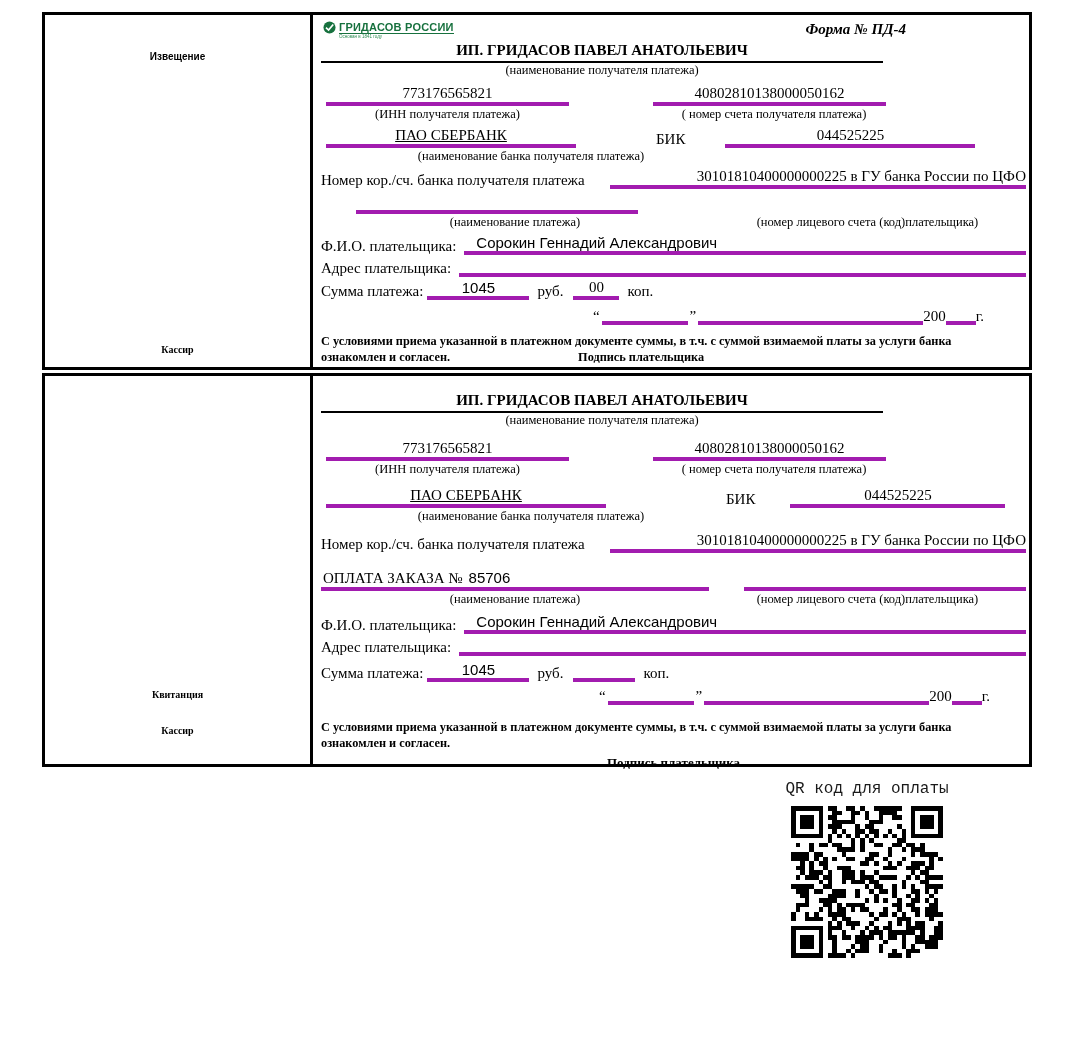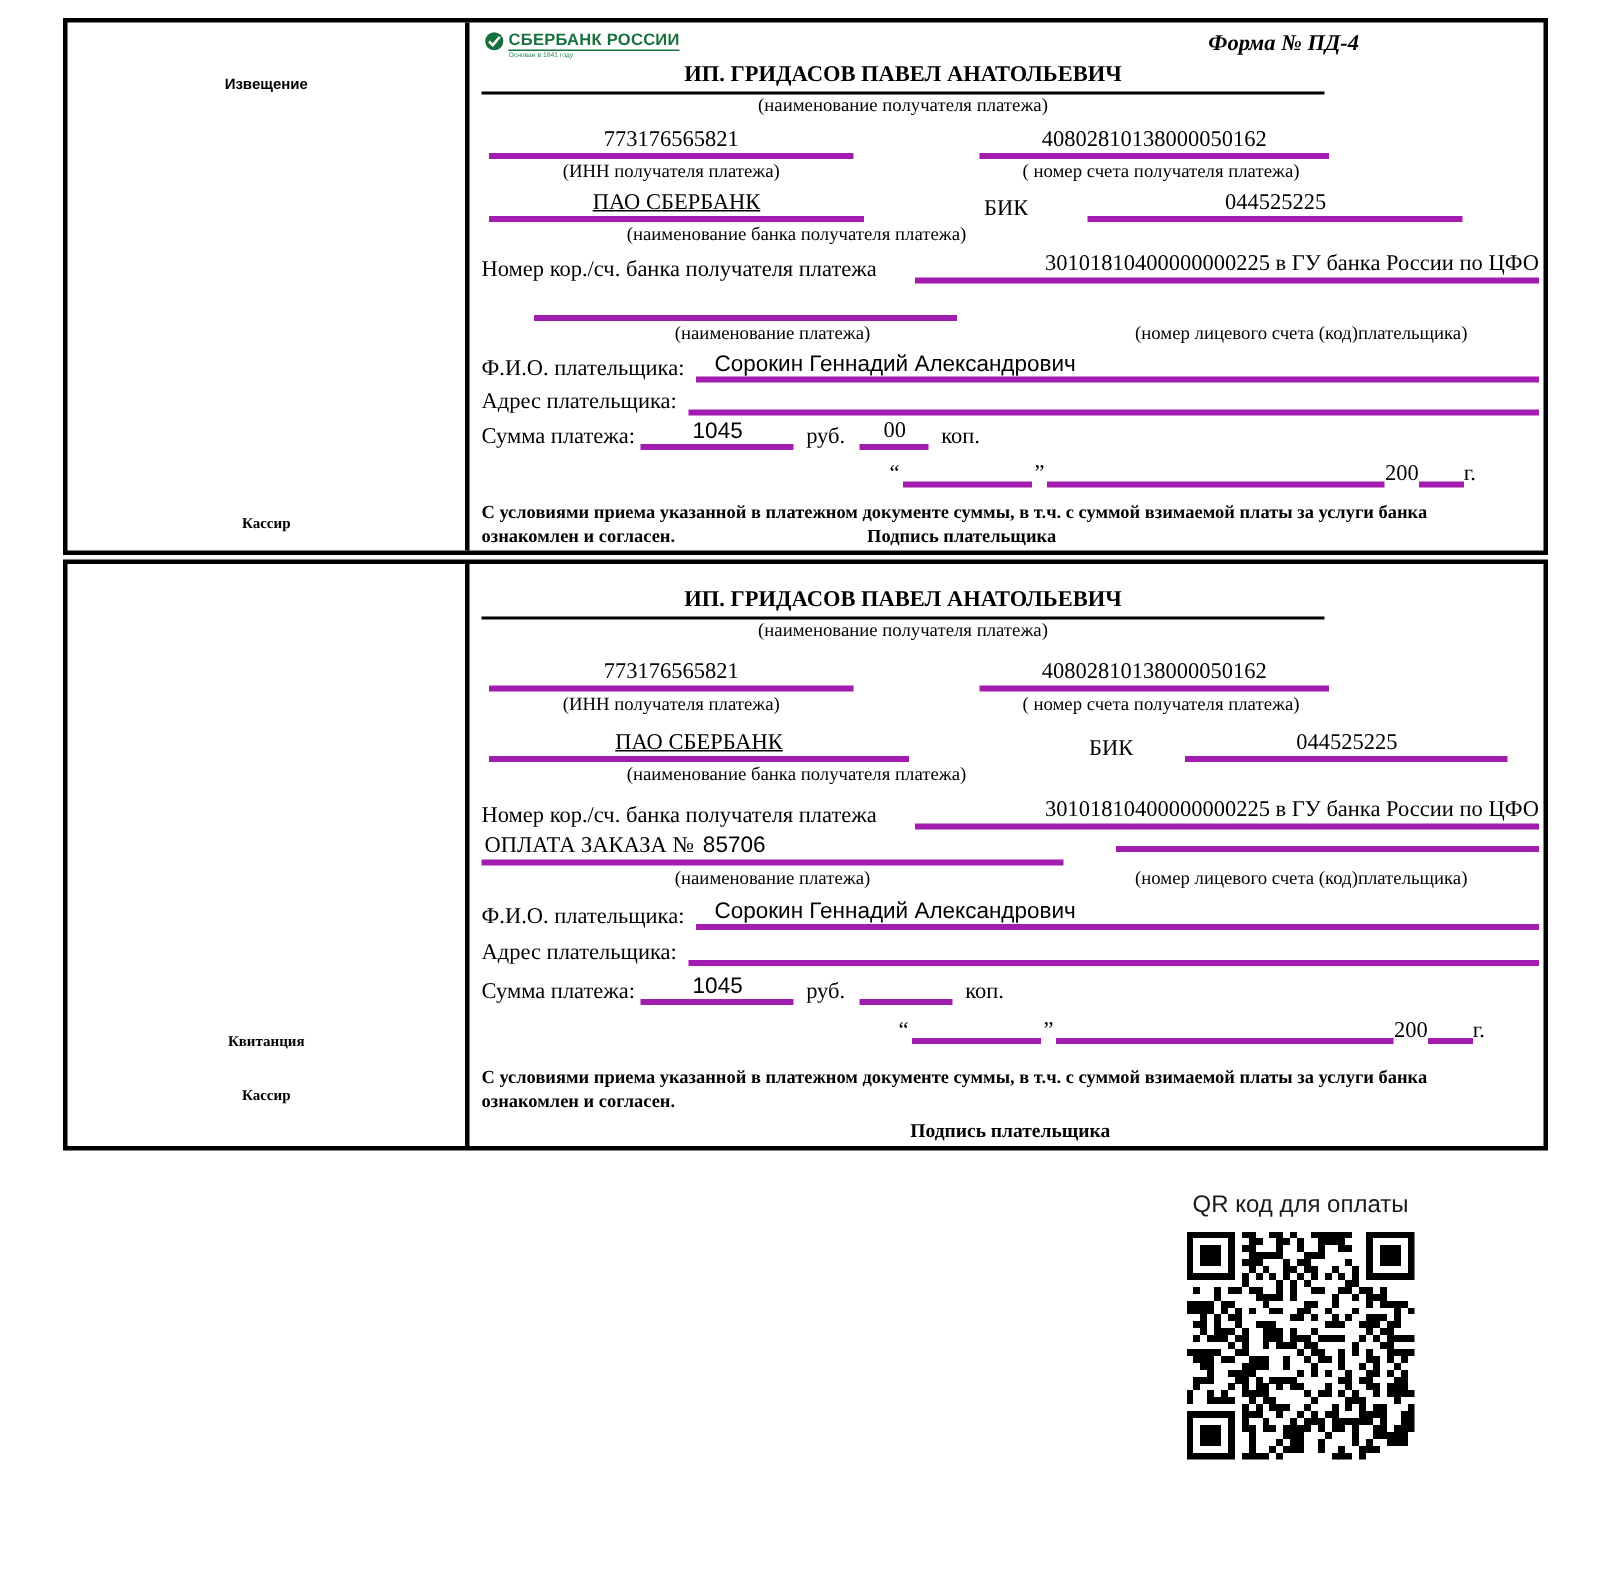--- a/index.html
+++ b/index.html
@@ -85,31 +85,31 @@
   .sig-center { text-align:center; font-weight:bold; font-size:13px; margin-top:4px; }
 
   .sec2 .right-col { padding-top:14px; }
   .sec2 .name-line { margin-top:2px; }
   .sec2 .num-row { margin-top:12px; }
   .sec2 .bank-row { margin-top:10px; }
   .sec2 .bank-box { width:280px; }
   .sec2 .bik-lbl { margin-left:120px; }
   .sec2 .bik-box { width:215px; margin-left:35px; }
   .sec2 .korr-row { margin-top:8px; }
-  .sec2 .purp-row { margin-top:2px;align-items:center; }
+  .sec2 .purp-row { margin-top:16px; }
   .sec2 .order-gap { margin-left:6px; }
   .sec2 .fio-row { margin-top:6px; }
   .sec2 .addr-row { margin-top:5px; }
   .sec2 .sum-row { margin-top:5px; }
   .sec2 .date-row { margin-top:6px; margin-right:36px; }
   .sec2 .agree { margin-top:14px; }
 
   
   .qr-wrap { position:absolute; left:752px; top:780px; width:230px; text-align:center; }
-  .qr-caption { font-family:Liberation Sans, sans-serif; font-size:16px; color:#1a1a1a; margin-bottom:8px;margin-top:15px; }
+  .qr-caption { font-family:Liberation Mono, monospace; font-size:16px; color:#1a1a1a; margin-bottom:8px; }
   .qr-box { display:inline-block; width:152px; height:152px; }
 </style>
 </head>
 <body>
 
 <div class="form-wrap">
 
   <div class="sec sec1">
     <div class="left-col">
       <div class="left-label lbl-izv">Извещение</div>
@@ -117,21 +117,21 @@
     </div>
     <div class="right-col">
 
       <div class="hdr">
         <div class="logo">
           <svg width="13" height="13" viewBox="0 0 14 14">
             <circle cx="7" cy="7" r="6.5" fill="#17713e"></circle>
             <path d="M3.2 7.2 L6 9.8 L11 3.8" stroke="#ffffff" stroke-width="1.8" fill="none"></path>
           </svg>
           <div class="logo-txt">
-            <span class="brand">СБЕРБАНК РОССИИ</span>
+            <span class="brand">ГРИДАСОВ РОССИИ</span>
             <span class="tagline">Основан в 1841 году</span>
           </div>
         </div>
         <div class="form-no">Форма № ПД-4</div>
       </div>
 
       <div class="name-line">ИП. ГРИДАСОВ ПАВЕЛ АНАТОЛЬЕВИЧ</div>
       <div class="name-sub small-lbl">(наименование получателя платежа)</div>
 
       <div class="row num-row">

